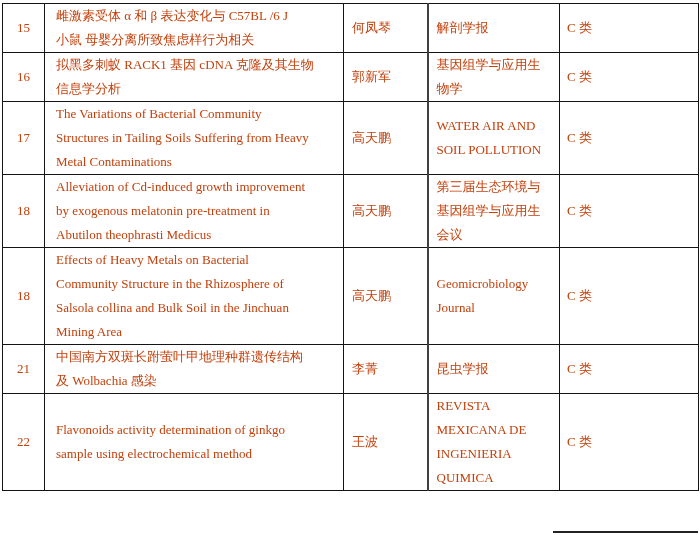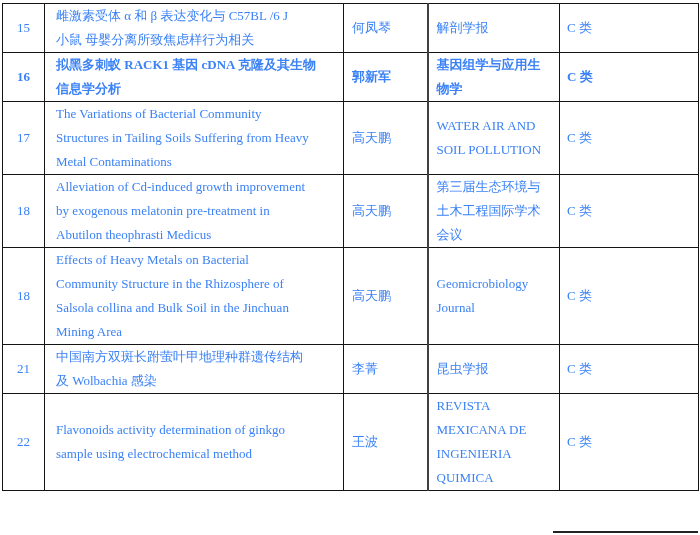--- a/index.html
+++ b/index.html
@@ -7,21 +7,21 @@
     padding: 0;
     background: #ffffff;
   }
   .page {
     position: relative;
     width: 700px;
     height: 535px;
     overflow: hidden;
     background: #ffffff;
     font-family: "Liberation Serif", "DejaVu Serif", "DejaVu Sans", serif;
-    color: #3b82f6;
+    color: #c2410c;
   }
   table.pub-table {
     position: absolute;
     left: 2px;
     top: 3px;
     width: 696px;
     border-collapse: collapse;
     table-layout: fixed;
   }
   td {
@@ -44,21 +44,21 @@
     border-right: 2px solid #404040;
   }
   td.journal {
     padding-left: 8px;
     border-left: 2px solid #4c1d95;
   }
   td.category {
     padding-left: 7px;
   }
   tr:nth-child(1) { height: 46px; }
-  tr:nth-child(2) { height: 48px; font-weight: bold; }
+  tr:nth-child(2) { height: 48px; }
   tr:nth-child(3) { height: 72px; }
   tr:nth-child(4) { height: 72px; }
   tr:nth-child(5) { height: 97px; }
   tr:nth-child(6) { height: 47px; }
   tr:nth-child(7) { height: 48px; padding-left: 44px; }
   tr:nth-child(8) { height: 118px; }
   .bottom-edge {
     position: absolute;
     left: 553px;
     top: 531px;
@@ -107,21 +107,21 @@
 SOIL POLLUTION</td>
         <td class="category">C 类</td>
       </tr>
       <tr>
         <td class="num">18</td>
         <td class="title">Alleviation of Cd-induced growth improvement
 by exogenous melatonin pre-treatment in
 Abutilon theophrasti Medicus</td>
         <td class="author">高天鹏</td>
         <td class="journal">第三届生态环境与
-土木工程国际学术
+基因组学与应用生
 会议</td>
         <td class="category">C 类</td>
       </tr>
       <tr>
         <td class="num">18</td>
         <td class="title">Effects of Heavy Metals on Bacterial
 Community Structure in the Rhizosphere of
 Salsola collina and Bulk Soil in the Jinchuan
 Mining Area</td>
         <td class="author">高天鹏</td>

